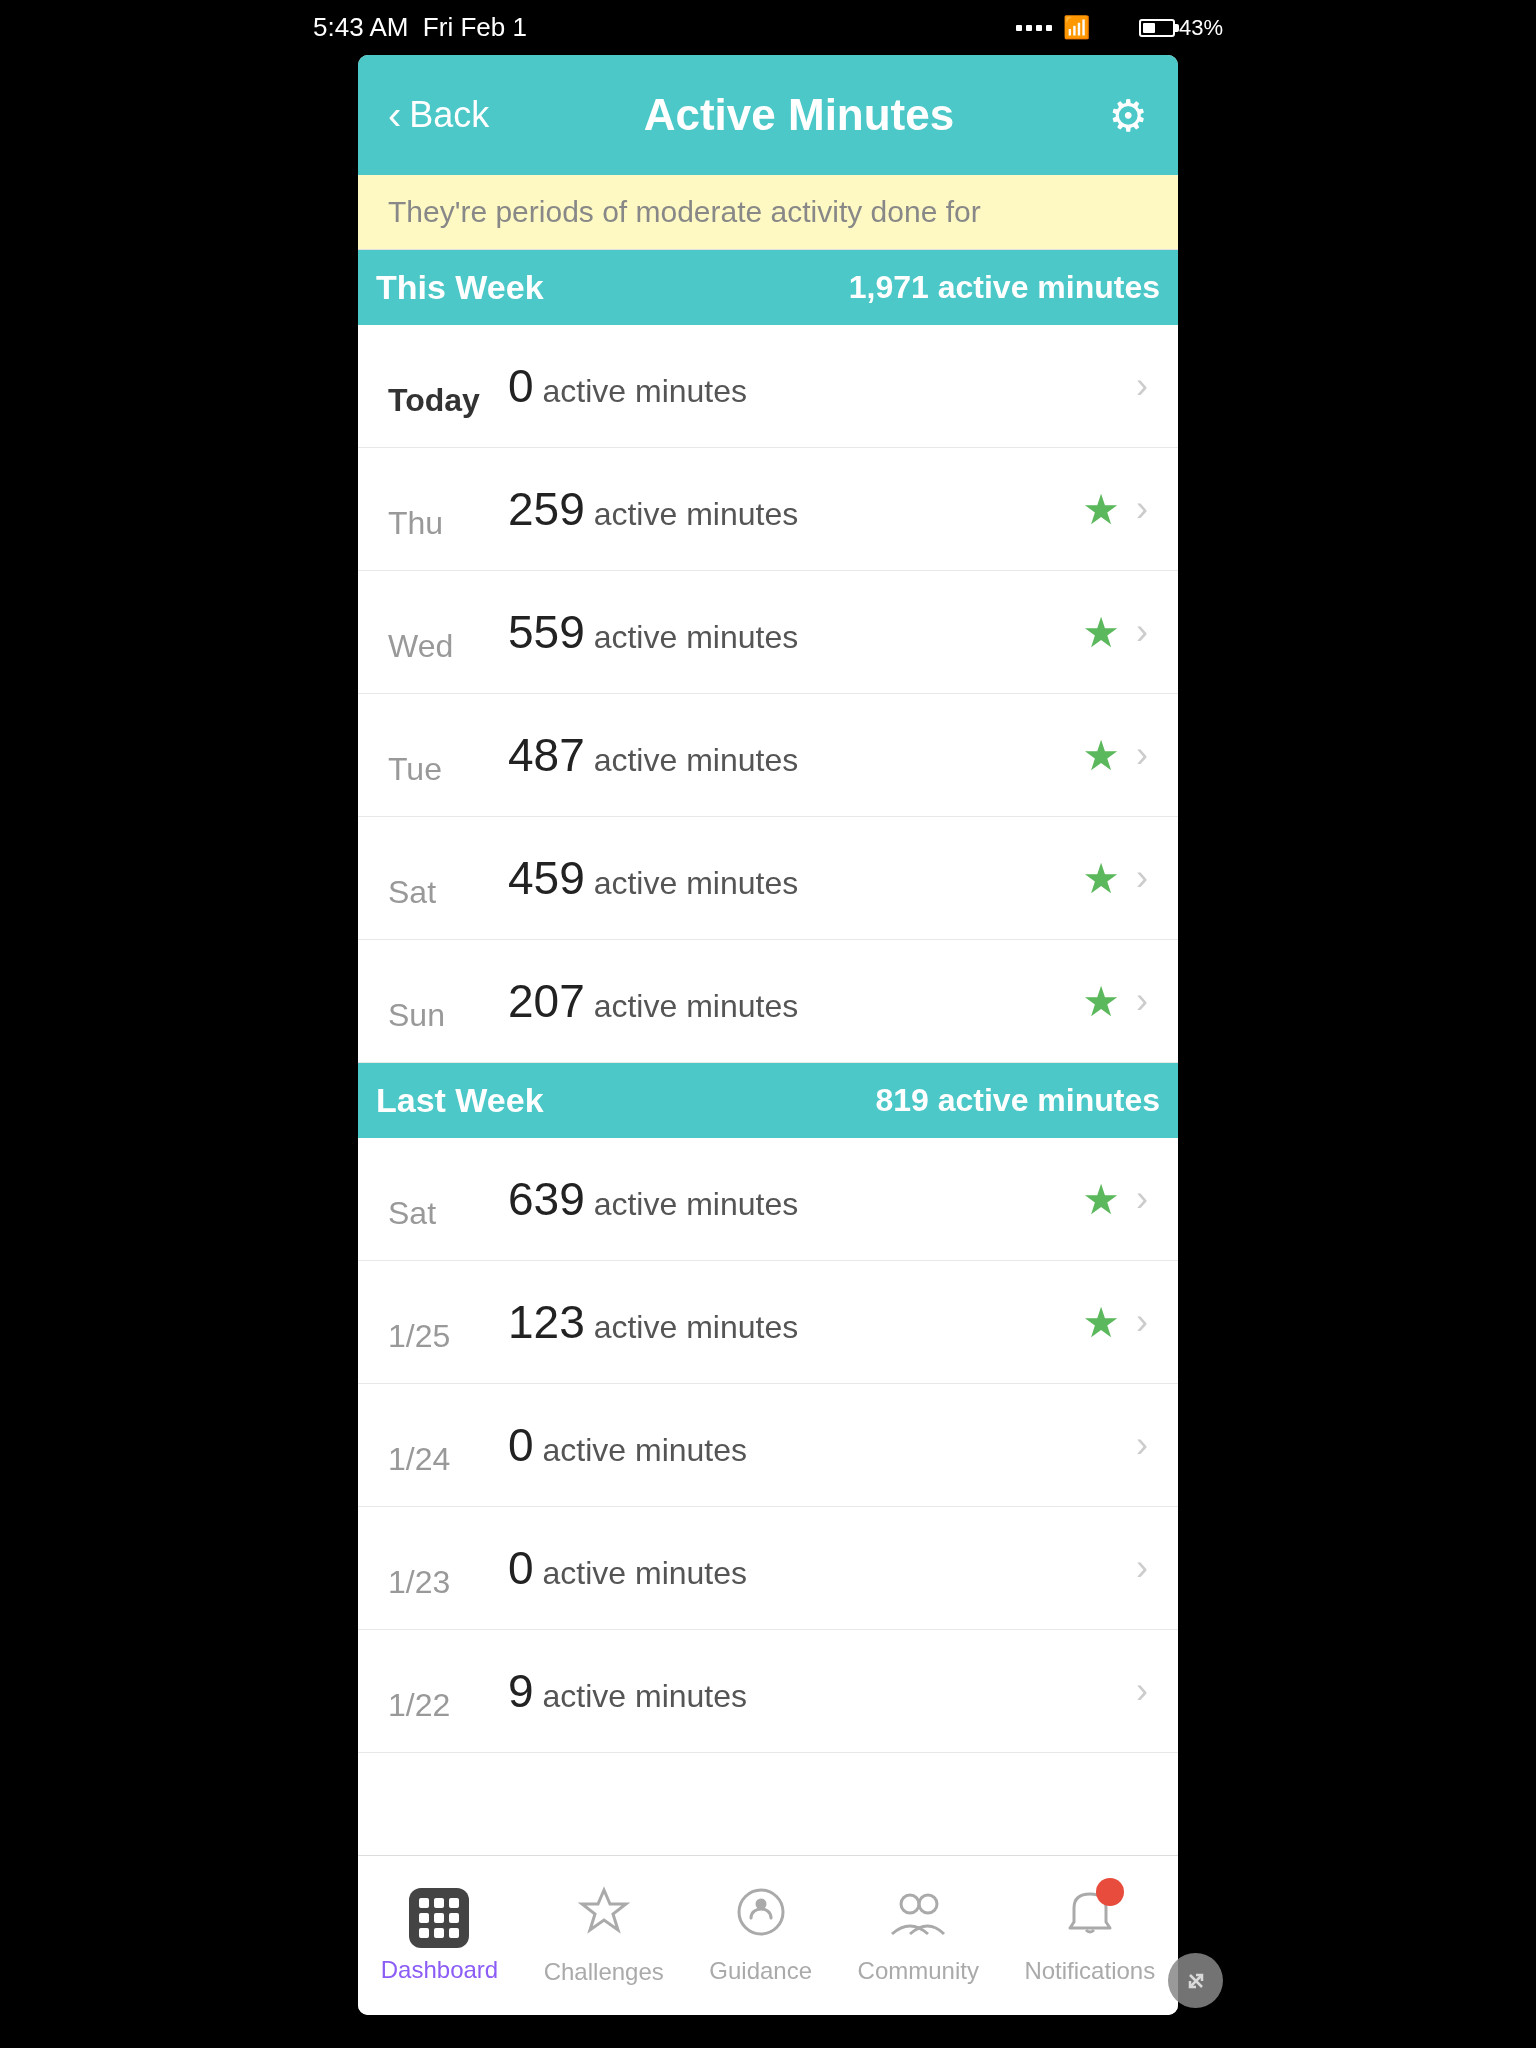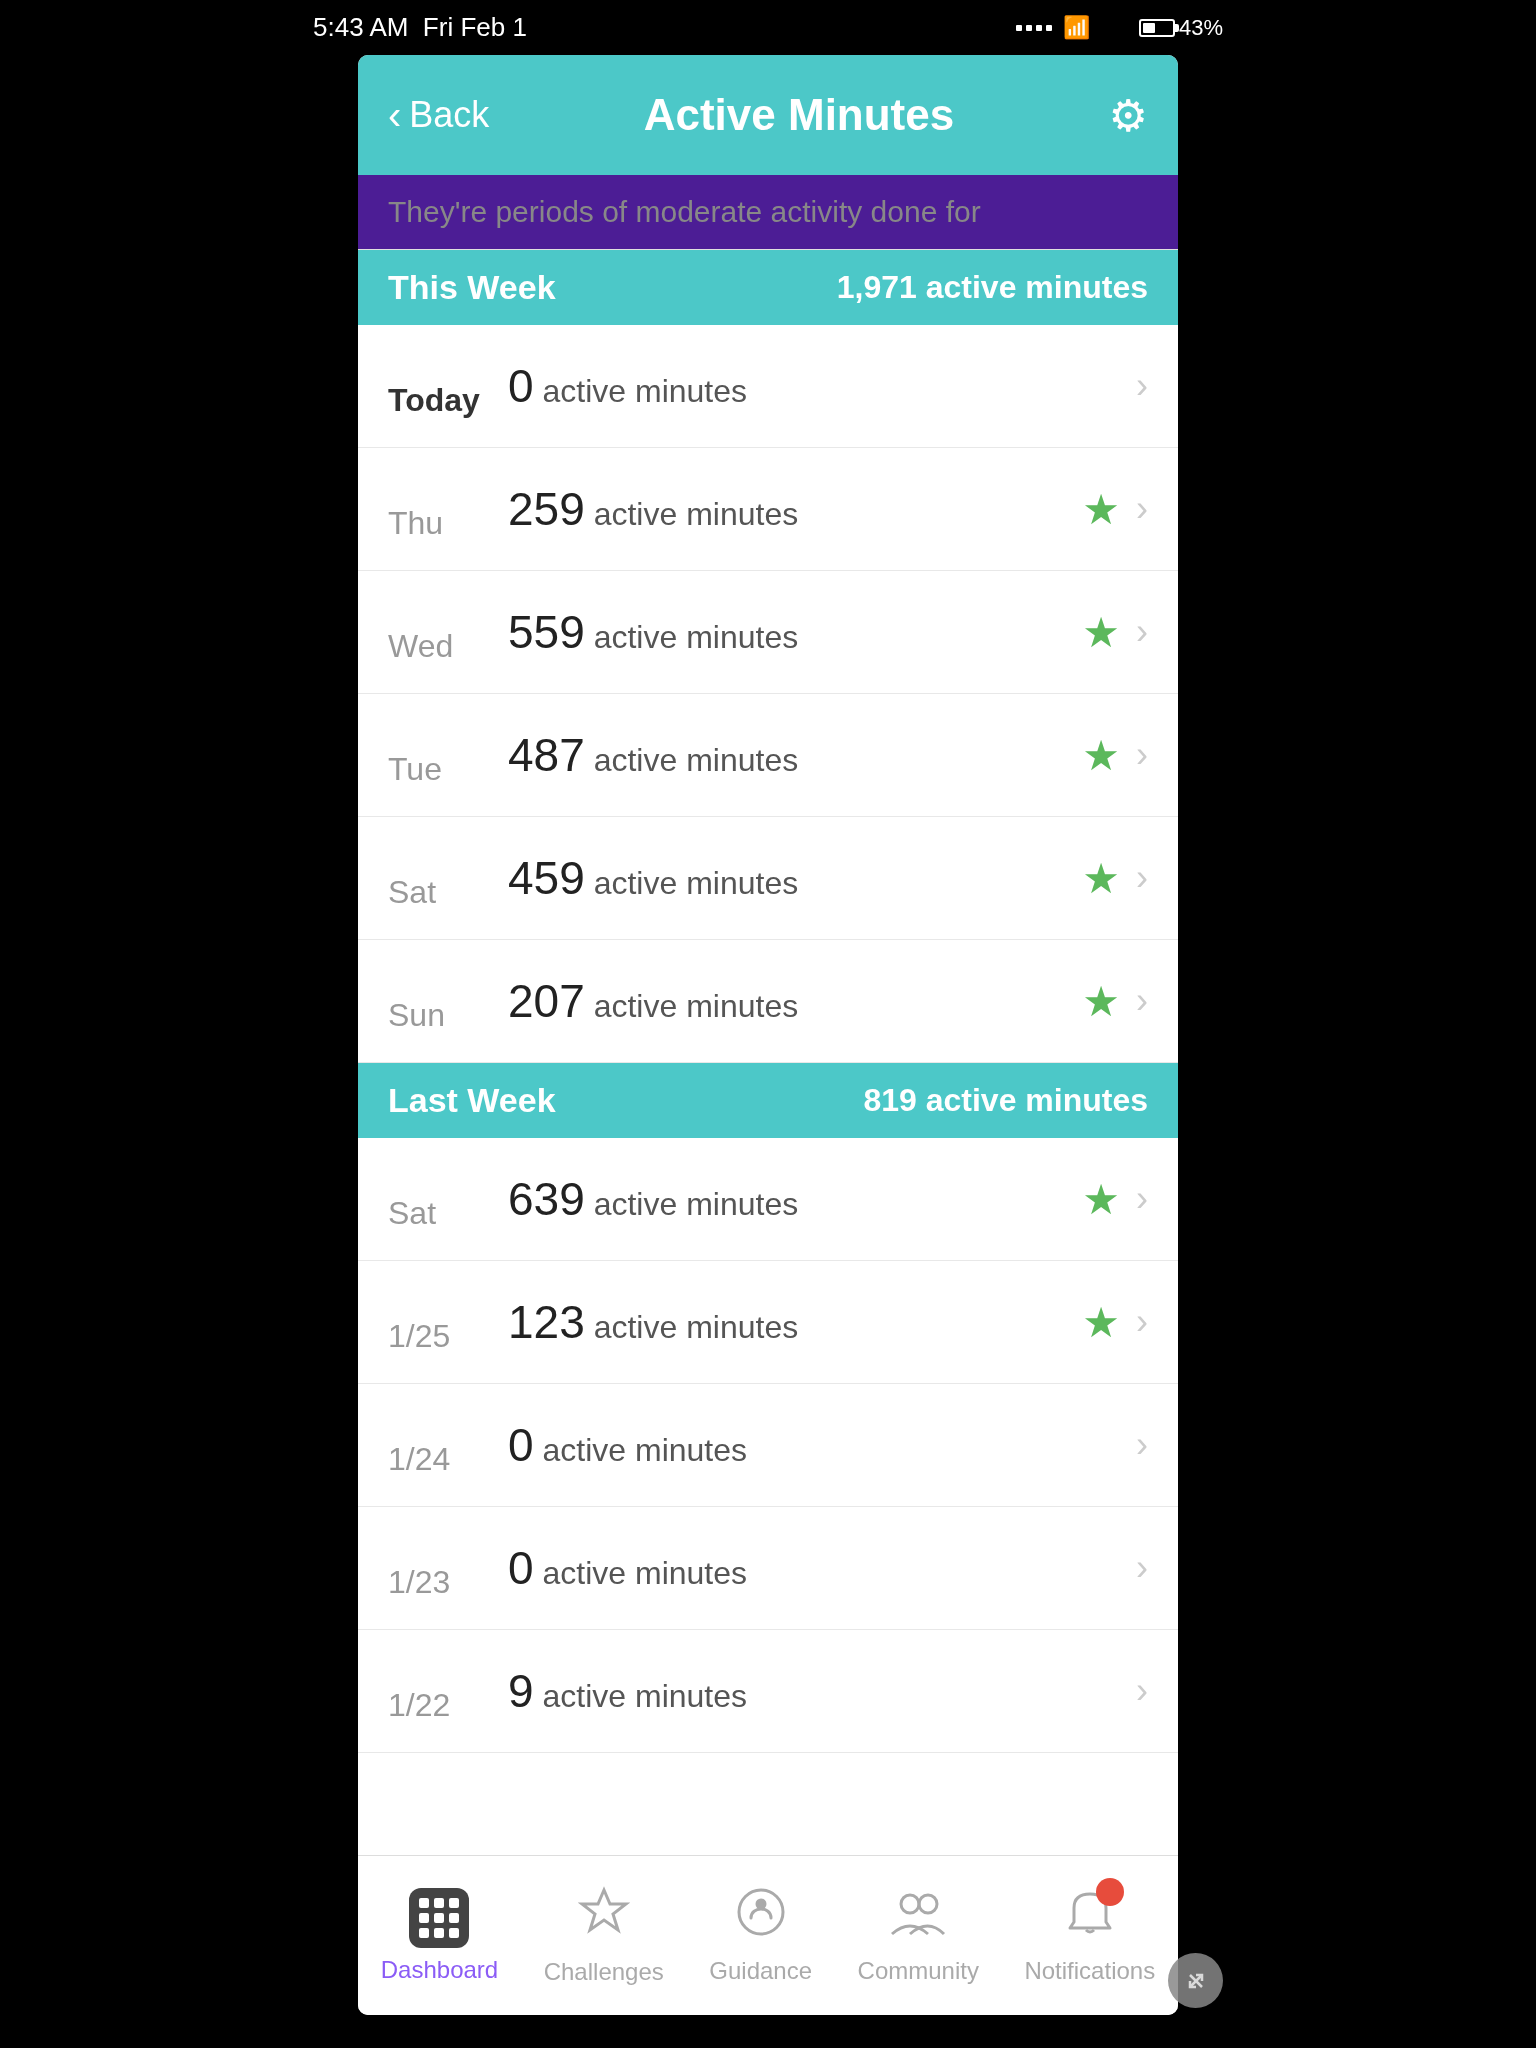--- a/index.html
+++ b/index.html
@@ -144,42 +144,42 @@
     }
 
     .gear-icon {
       color: #fff;
       font-size: 44px;
       cursor: pointer;
     }
 
     
     .info-banner {
-      background: #4c1d95;
+      background: #fef9c3;
       padding: 20px 30px;
       color: #888;
       font-size: 30px;
       border-bottom: 1px solid #e0e0e0;
       flex-shrink: 0;
     }
 
     
     .scroll-content {
       flex: 1;
       overflow-y: auto;
       background: #fff;
     }
 
     
     .section-header {
       background: #4cc8c8;
       display: flex;
       align-items: center;
       justify-content: space-between;
-      padding: 18px 30px;
+      padding: 18px 18px;
     }
 
     .section-title {
       color: #fff;
       font-size: 34px;
       font-weight: 700;
     }
 
     .section-total {
       color: #fff;

